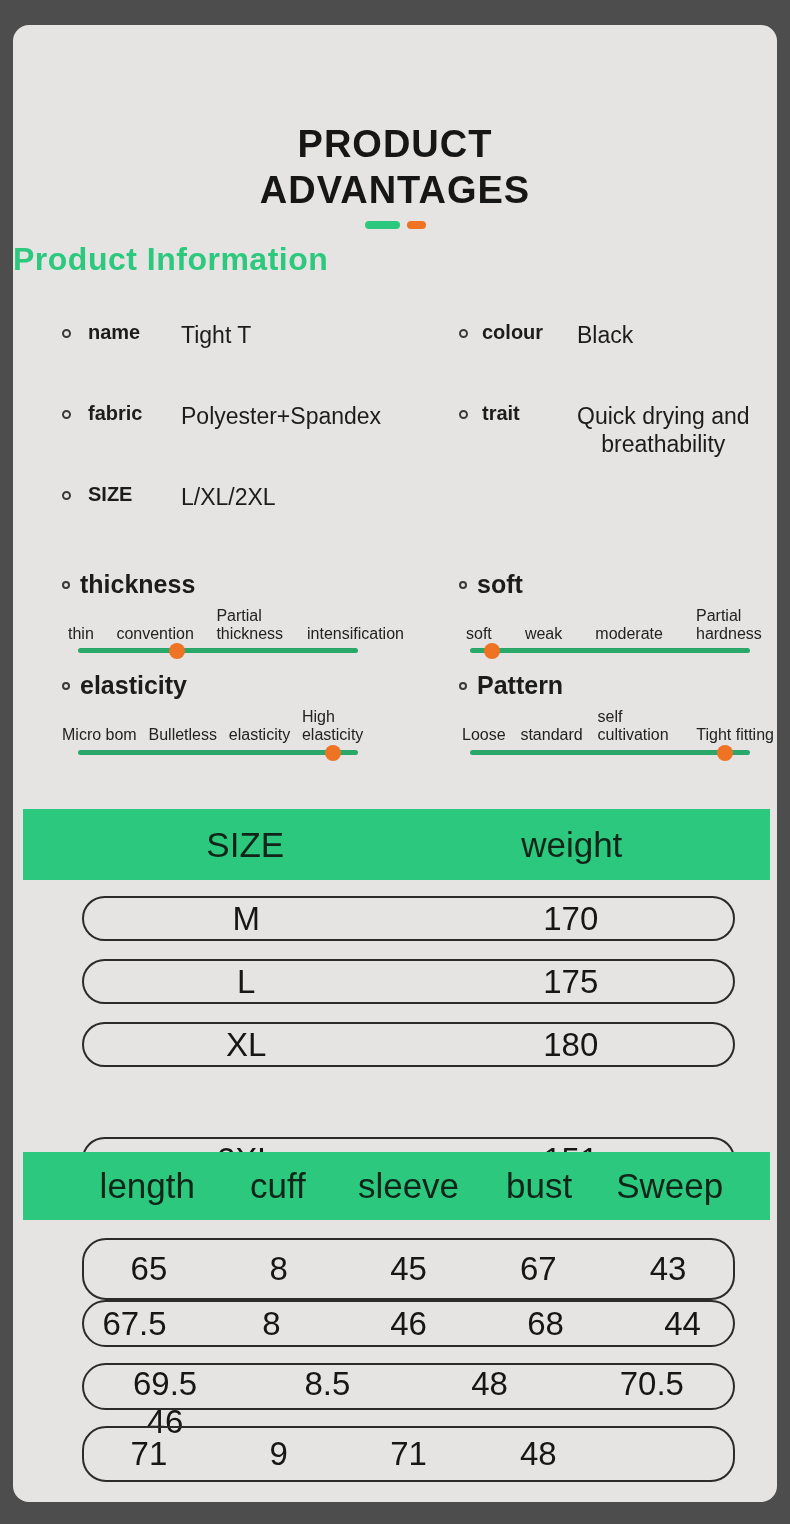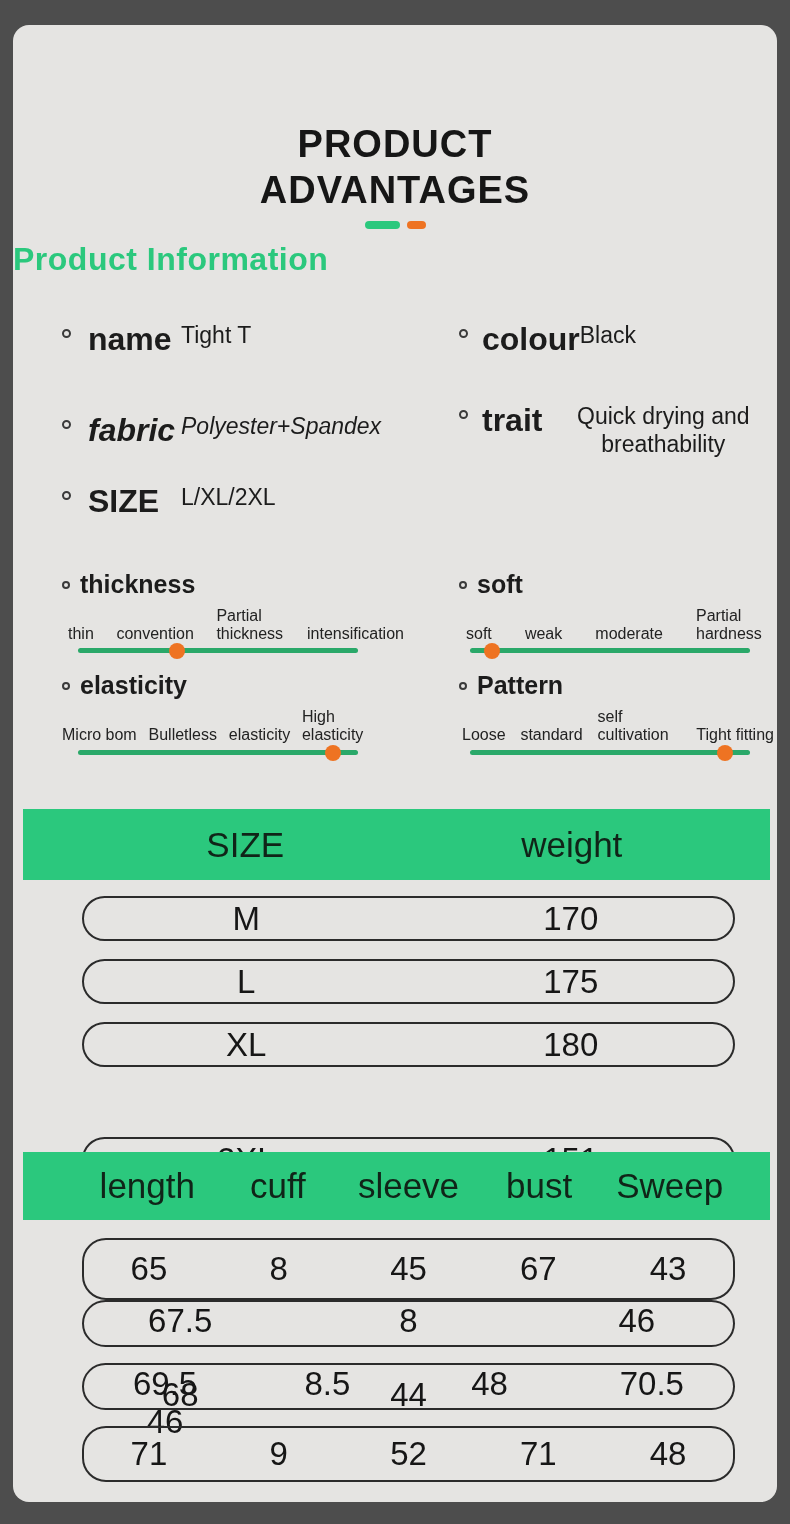--- a/index.html
+++ b/index.html
@@ -33,28 +33,28 @@
   .subtitle{
     position:absolute; top:216px; left:0; right:0; text-align:left;
     font-size:32px; font-weight:700; color:var(--green); letter-spacing:0.5px;
   }
   
   .info-item{position:absolute; display:flex; align-items:flex-start;}
   .bullet{
     width:9px; height:9px; border:2px solid #3a3a3a; border-radius:50%;
     margin-top:8px; flex:0 0 auto;
   }
-  .info-label{font-size:32px; font-weight:700; margin-left:17px; min-width:93px;}
+  .info-label{font-size:20px; font-weight:700; margin-left:17px; min-width:93px;}
   .info-item.right .info-label{margin-left:14px; min-width:95px;}
   .info-value{font-size:23px; line-height:28px;}
   .info-value.centered{text-align:center;}
   .info-value span:empty{display:none;}
   .pos-name{left:49px; top:296px;}
   .pos-colour{left:446px; top:296px;}
-  .pos-fabric{left:49px; top:387px;font-style:italic;}
+  .pos-fabric{left:49px; top:377px;}
   .pos-trait{left:446px; top:377px;}
   .pos-size{left:49px; top:458px;}
   
   .slider-heading{position:absolute; display:flex; align-items:center;}
   .slider-heading .bullet{margin-top:0; width:8px; height:8px;}
   .slider-heading .htext{font-size:25px; font-weight:600; margin-left:10px;}
   .sh-thickness{left:49px; top:545px;}
   .sh-soft{left:446px; top:545px;}
   .sh-elasticity{left:49px; top:646px;}
   .sh-pattern{left:446px; top:646px;}
@@ -234,35 +234,34 @@
       <div>Sweep</div>
     </div>
   </div>
   <div class="pill t2-r0" style="display:grid;grid-template-columns:repeat(5,1fr);">
     <div>65</div>
     <div>8</div>
     <div>45</div>
     <div>67</div>
     <div>43</div>
   </div>
-  <div class="pill t2-r1" style="display:grid;grid-template-columns:repeat(3,1fr);gap:36px;">
+  <div class="pill t2-r1" style="display:grid;grid-template-columns:repeat(5,1fr);gap:36px;">
     <div>67.5</div>
     <div>8</div>
     <div>46</div>
     <div>68</div>
     <div>44</div>
   </div>
   <div class="pill t2-r2" style="display:grid;grid-template-columns:repeat(4,1fr);text-align:center;">
     <div>69.5</div>
     <div>8.5</div>
     <div>48</div>
     <div>70.5</div>
     <div>46</div>
   </div>
   <div class="pill t2-r3" style="display:grid;grid-template-columns:repeat(5,1fr);">
     <div>71</div>
     <div>9</div>
-    <div>52</div>
     <div>71</div>
     <div>48</div>
   </div>
 
 </div>
 
 </body></html>

